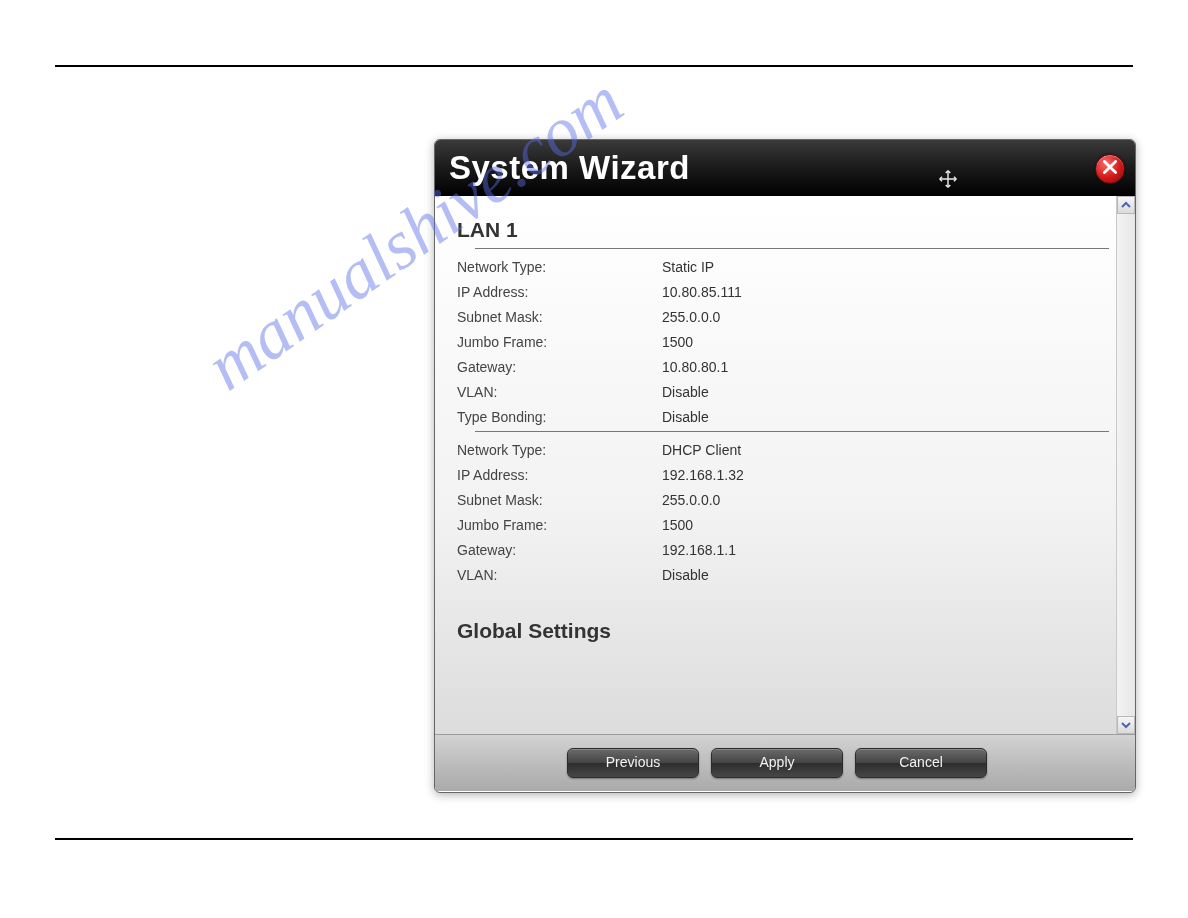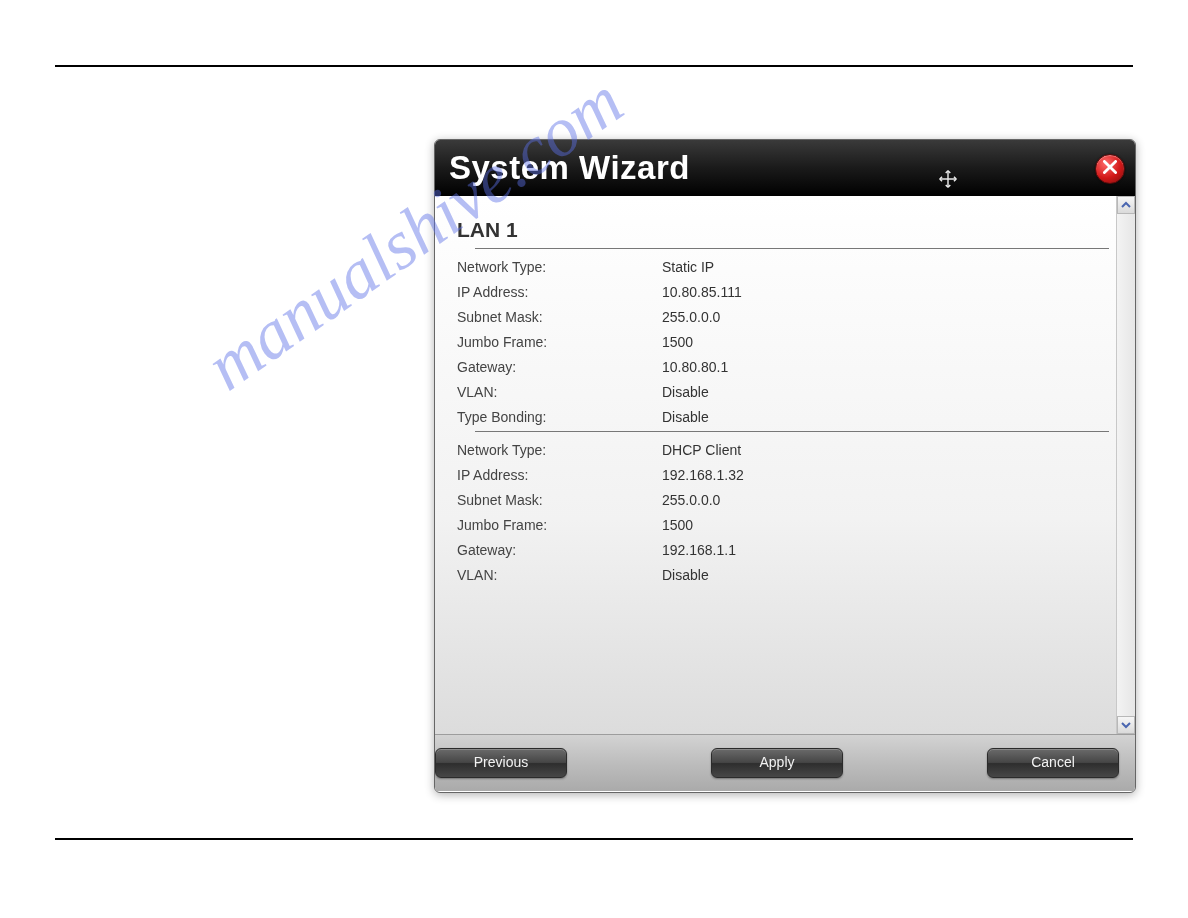--- a/index.html
+++ b/index.html
@@ -175,22 +175,23 @@
   .scroll-arrow.bottom { bottom: 0; }
   .scroll-arrow svg { width:10px; height:10px; }
 
   .footer {
     position: relative;
     height: 56px;
     background: linear-gradient(#d3d3d3 0%, #bdbdbd 50%, #aaaaaa 100%);
     border-top: 1px solid #9d9d9d;
     display: flex;
     align-items: center;
-    justify-content: space-between;
+    justify-content: center;
     padding-right: 16px;
+    gap: 12px;
   }
   .btn {
     min-width: 94px;
     height: 28px;
     padding: 0 18px;
     border-radius: 6px;
     background: linear-gradient(#6a6a6a 0%, #464646 48%, #2e2e2e 52%, #474747 100%);
     border: 1px solid #2b2b2b;
     color: #f2f2f2;
     font-size: 14px;
@@ -290,20 +291,21 @@
         </div>
         <div class="kv-row">
           <span class="kv-label">Gateway:</span>
           <span class="kv-value">192.168.1.1</span>
         </div>
         <div class="kv-row">
           <span class="kv-label">VLAN:</span>
           <span class="kv-value">Disable</span>
         </div>
 
+        <div class="partial-title">Global Settings</div>
       </div>
 
       <div class="scrollbar">
         <div class="scroll-arrow top">
           <span>
             <svg viewBox="0 0 10 10">
                 <path d="M1 7 L5 3 L9 7" fill="none" stroke="#4a66b0" stroke-width="2"></path>
               </svg>
           </span>
         </div>

